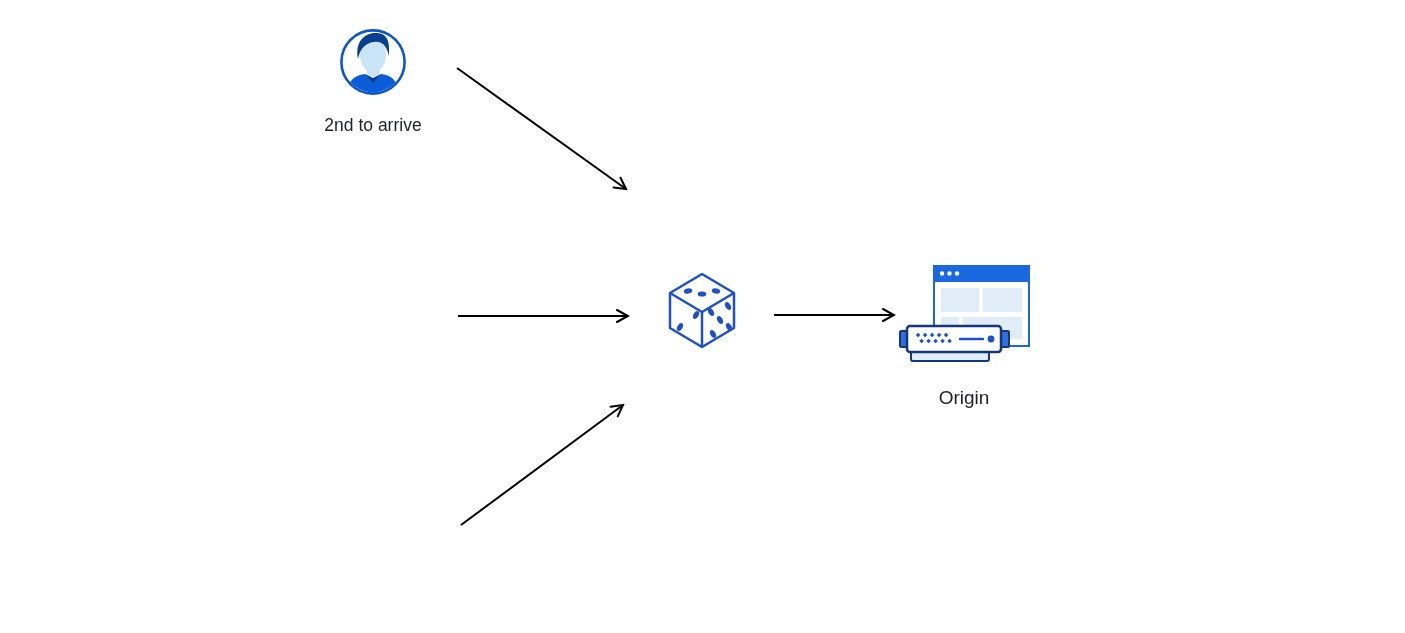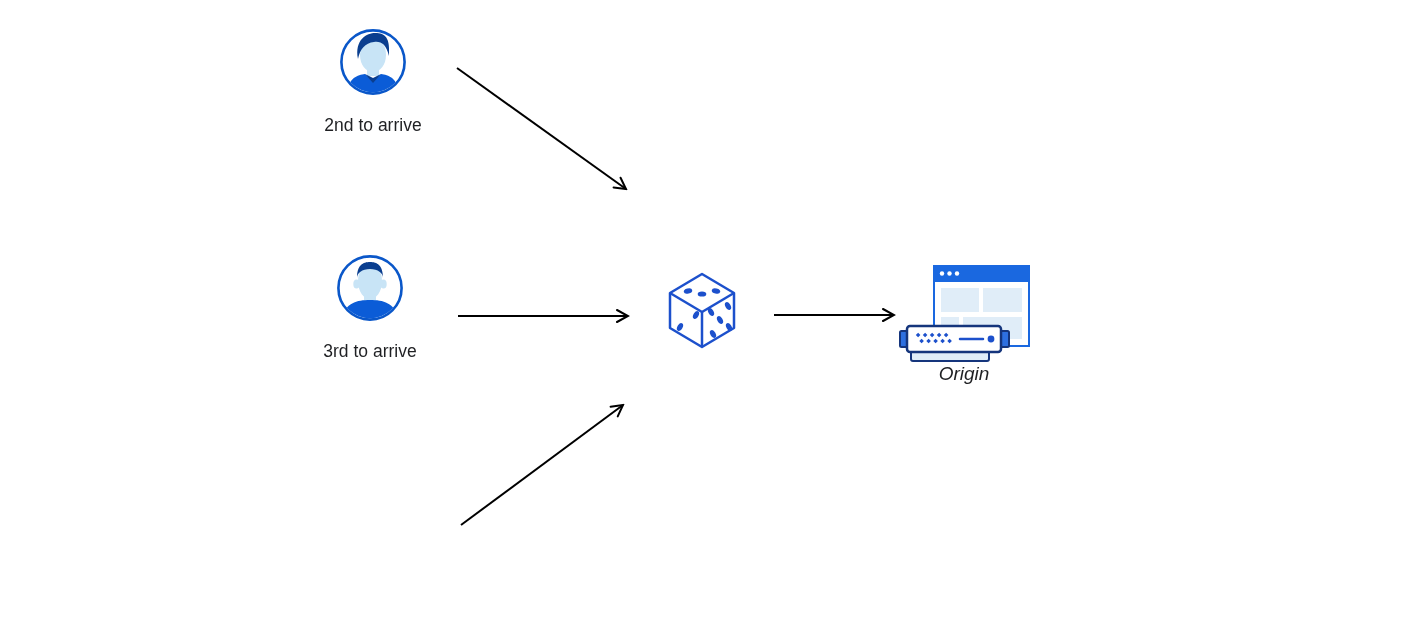--- a/index.html
+++ b/index.html
@@ -7,21 +7,21 @@
     position:relative;width:1405px;height:633px;overflow:hidden;
     background:var(--canvas-bg,#ffffff);
     font-family:"Liberation Sans","DejaVu Sans",sans-serif;
   }
   .arrows{position:absolute;left:0;top:0;width:1405px;height:633px;}
   .node{position:absolute;display:flex;flex-direction:column;align-items:center;}
   .node .label{
     margin-top:20px;font-size:17.5px;line-height:1.1;
     color:var(--text,#1f2023);white-space:nowrap;text-align:right;
   }
-  .node-origin .label{margin-top:0;font-size:19px;font-style:italic;}
+  .node-origin .label{margin-top:24px;font-size:19px;}
 </style>
 </head>
 <body>
 
 <div class="canvas">
 
   <svg class="arrows" viewBox="0 0 1405 633">
     <defs>
       <marker id="ah" viewBox="0 0 16 16" markerWidth="16" markerHeight="16" refX="14" refY="8" orient="auto" markerUnits="userSpaceOnUse">
         <path d="M3,2 L14,8 L3,14" fill="none" style="stroke:var(--arrow,#000)" stroke-width="2" stroke-linecap="round"></path>
@@ -45,39 +45,20 @@
         <rect x="28" y="32" width="12" height="16" style="fill:var(--avatar-face,#c8e4f6)"></rect>
         <path d="M7,68 C9,50 18,47 26,46 L34,53 L42,46 C50,47 59,50 61,68 Z" style="fill:var(--avatar-shirt,#0b5cd7)"></path>
         <path d="M26,46 L34,55 L42,46 L34,50 Z" style="fill:var(--avatar-hair,#0a3e8f)"></path>
         <path d="M34,11 C43,11 47,18 47,27 C47,37 41,44 34,44 C27,44 21,37 21,27 C21,18 25,11 34,11 Z" style="fill:var(--avatar-face,#c8e4f6)"></path>
         <path d="M19,31 C15,10 30,4 38,5 C48,6 51,12 50,28 C47,16 42,13 35,14 C26,15 21,21 19,31 Z" style="fill:var(--avatar-hair,#0a3e8f)"></path>
       </g>
     </svg>
     <div class="label">2nd to arrive</div>
   </div>
 
-  <div class="node" style="left:295px;top:254px;width:150px;">
-    <svg width="68" height="68" viewBox="0 0 68 68">
-      <defs>
-          <clipPath id="c2">
-            <circle cx="34" cy="34" r="30.4"></circle>
-          </clipPath>
-        </defs>
-      <circle cx="34" cy="34" r="31.6" fill="#fff" style="stroke:var(--avatar-ring,#0a57c9)" stroke-width="2.6"></circle>
-      <g clip-path="url(#c2)">
-        <ellipse cx="20.5" cy="30" rx="3.2" ry="4.6" style="fill:var(--avatar-face,#c8e4f6)"></ellipse>
-        <ellipse cx="47.5" cy="30" rx="3.2" ry="4.6" style="fill:var(--avatar-face,#c8e4f6)"></ellipse>
-        <rect x="28" y="34" width="12" height="14" style="fill:var(--avatar-face,#c8e4f6)"></rect>
-        <path d="M5,68 C8,49 20,46 34,46 C48,46 60,49 63,68 Z" style="fill:var(--avatar-shirt,#0b5cd7)"></path>
-        <path d="M34,12 C42,12 46,18 46,27 C46,38 40,45 34,45 C28,45 22,38 22,27 C22,18 26,12 34,12 Z" style="fill:var(--avatar-face,#c8e4f6)"></path>
-        <path d="M21,24 C21,11 27,8 34,8 C41,8 47,11 47,24 C47,19 42,15 34,15 C26,15 21,19 21,24 Z" style="fill:var(--avatar-hair,#0a3e8f)"></path>
-      </g>
-    </svg>
-    <div class="label">3rd to arrive</div>
-  </div>
 
 
   <div class="node" style="left:667px;top:271px;">
     <svg width="70" height="80" viewBox="0 0 70 80">
       <g style="stroke:var(--dice-blue,#1c50cc)" stroke-width="2.5" fill="#fff" stroke-linejoin="round">
         <polygon points="35,3 67,22 67,57 35,76 3,57 3,22"></polygon>
         <line x1="3" y1="22" x2="35" y2="41"></line>
         <line x1="67" y1="22" x2="35" y2="41"></line>
         <line x1="35" y1="41" x2="35" y2="76"></line>
       </g>

